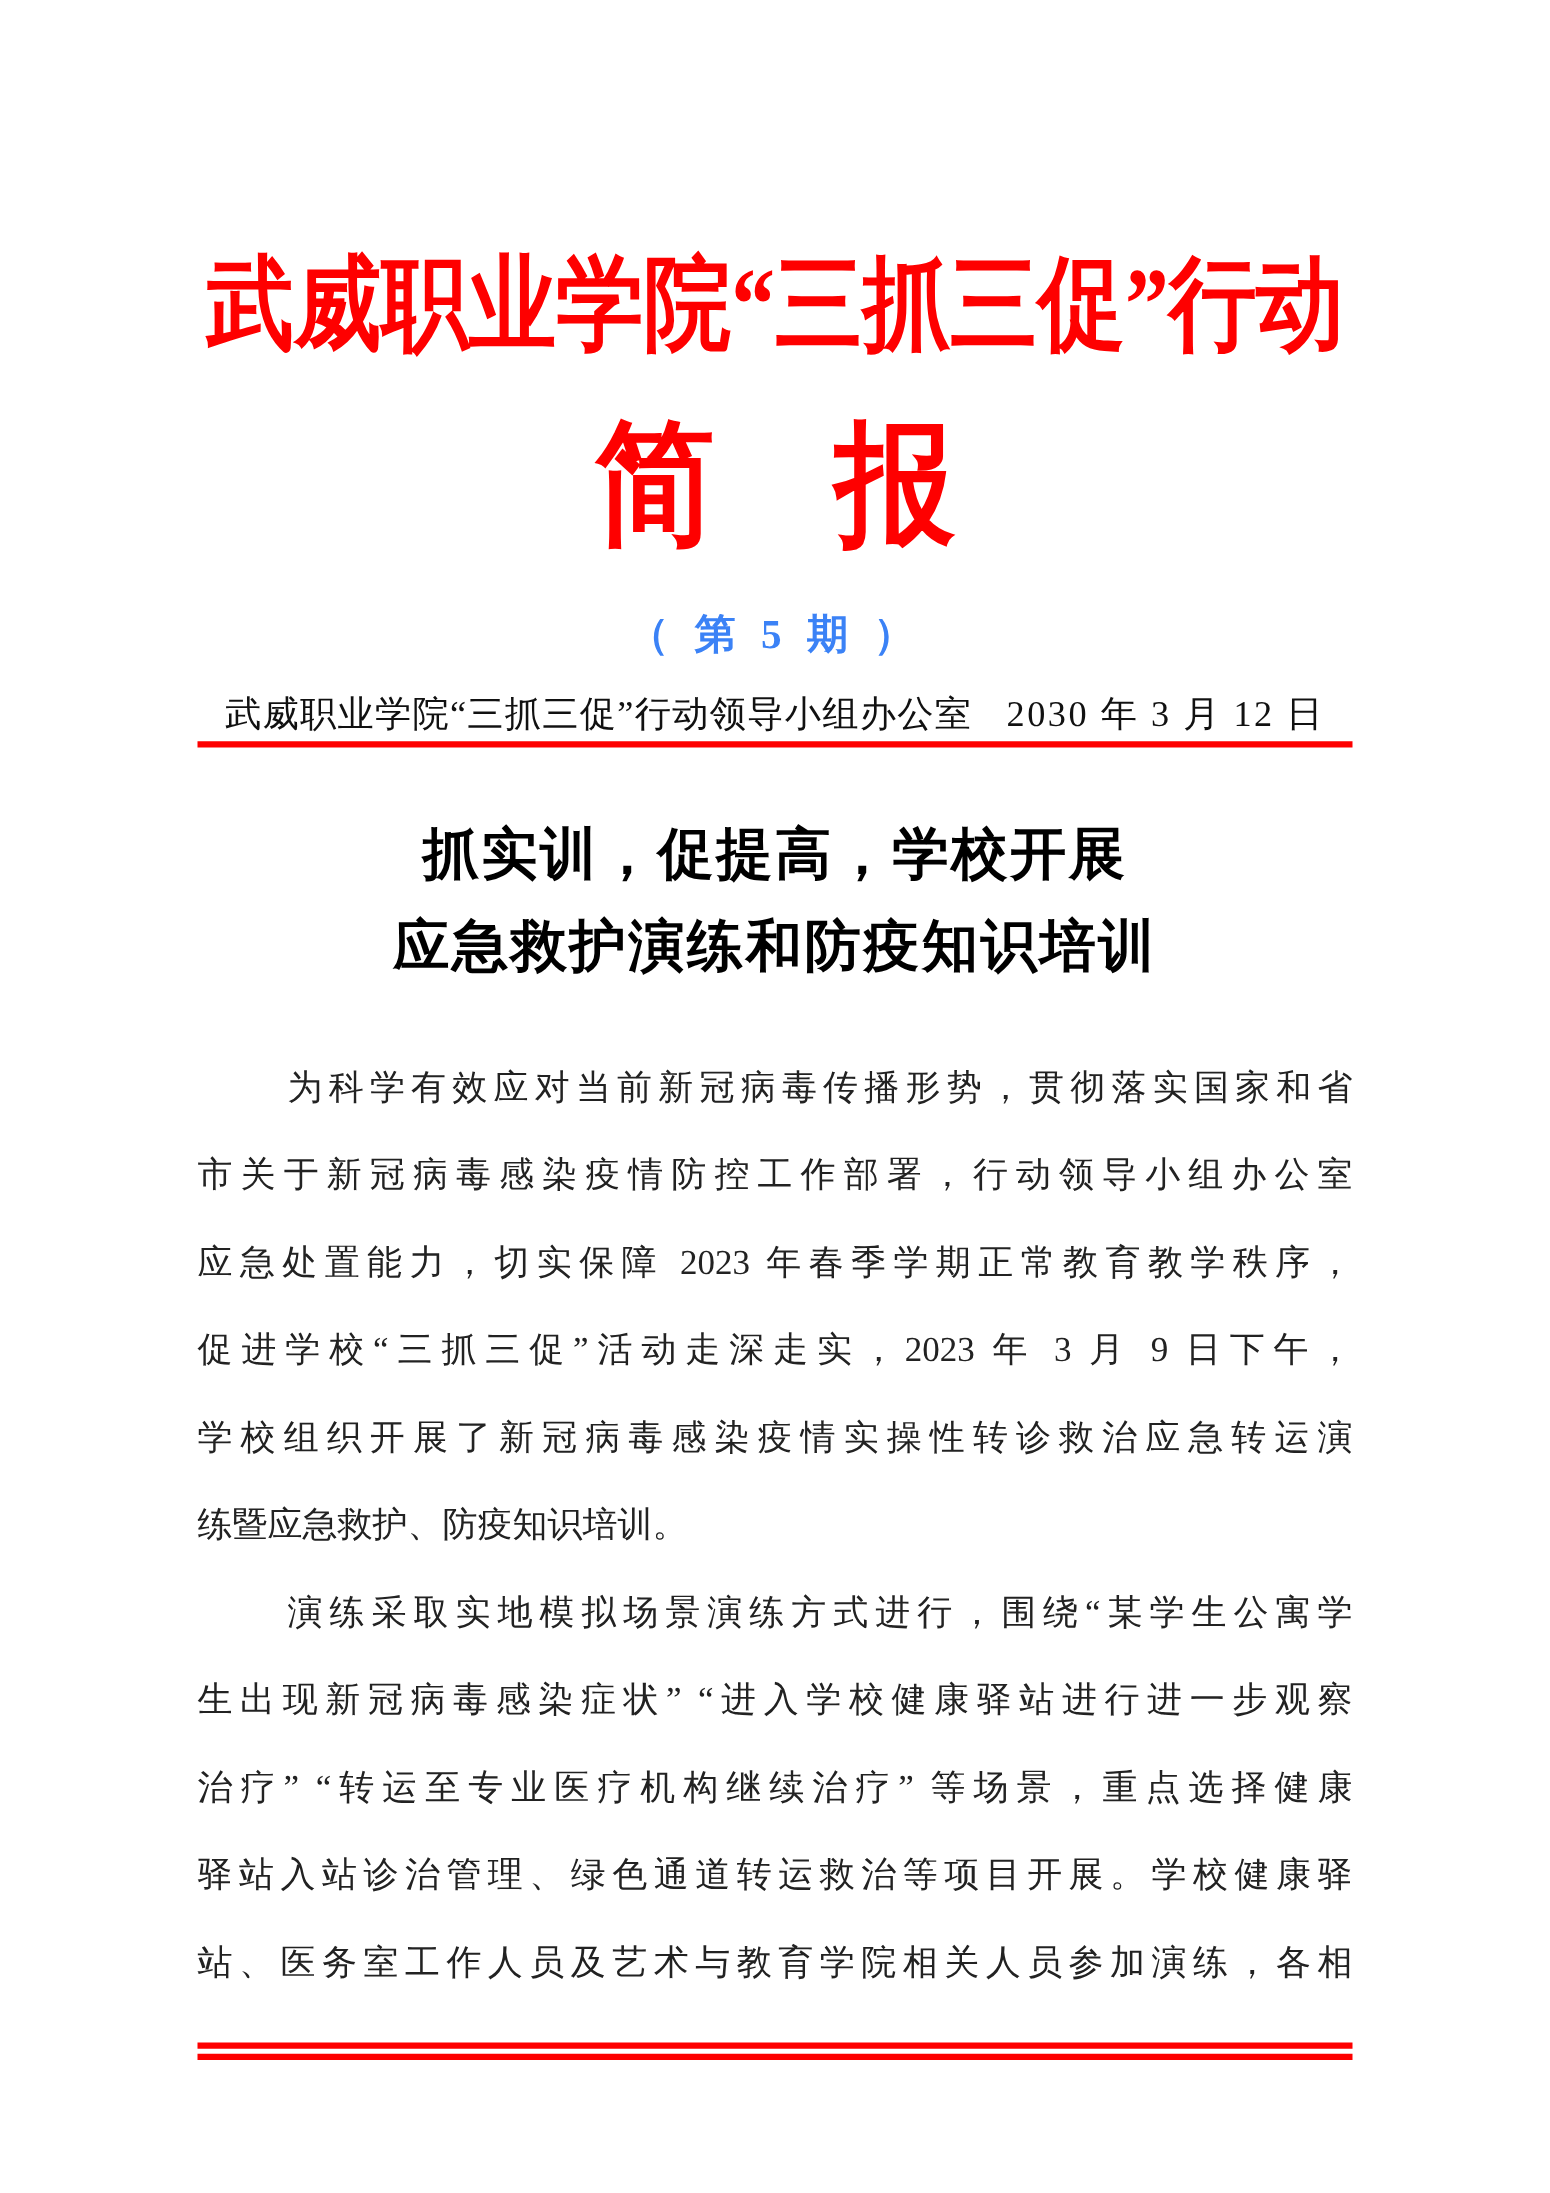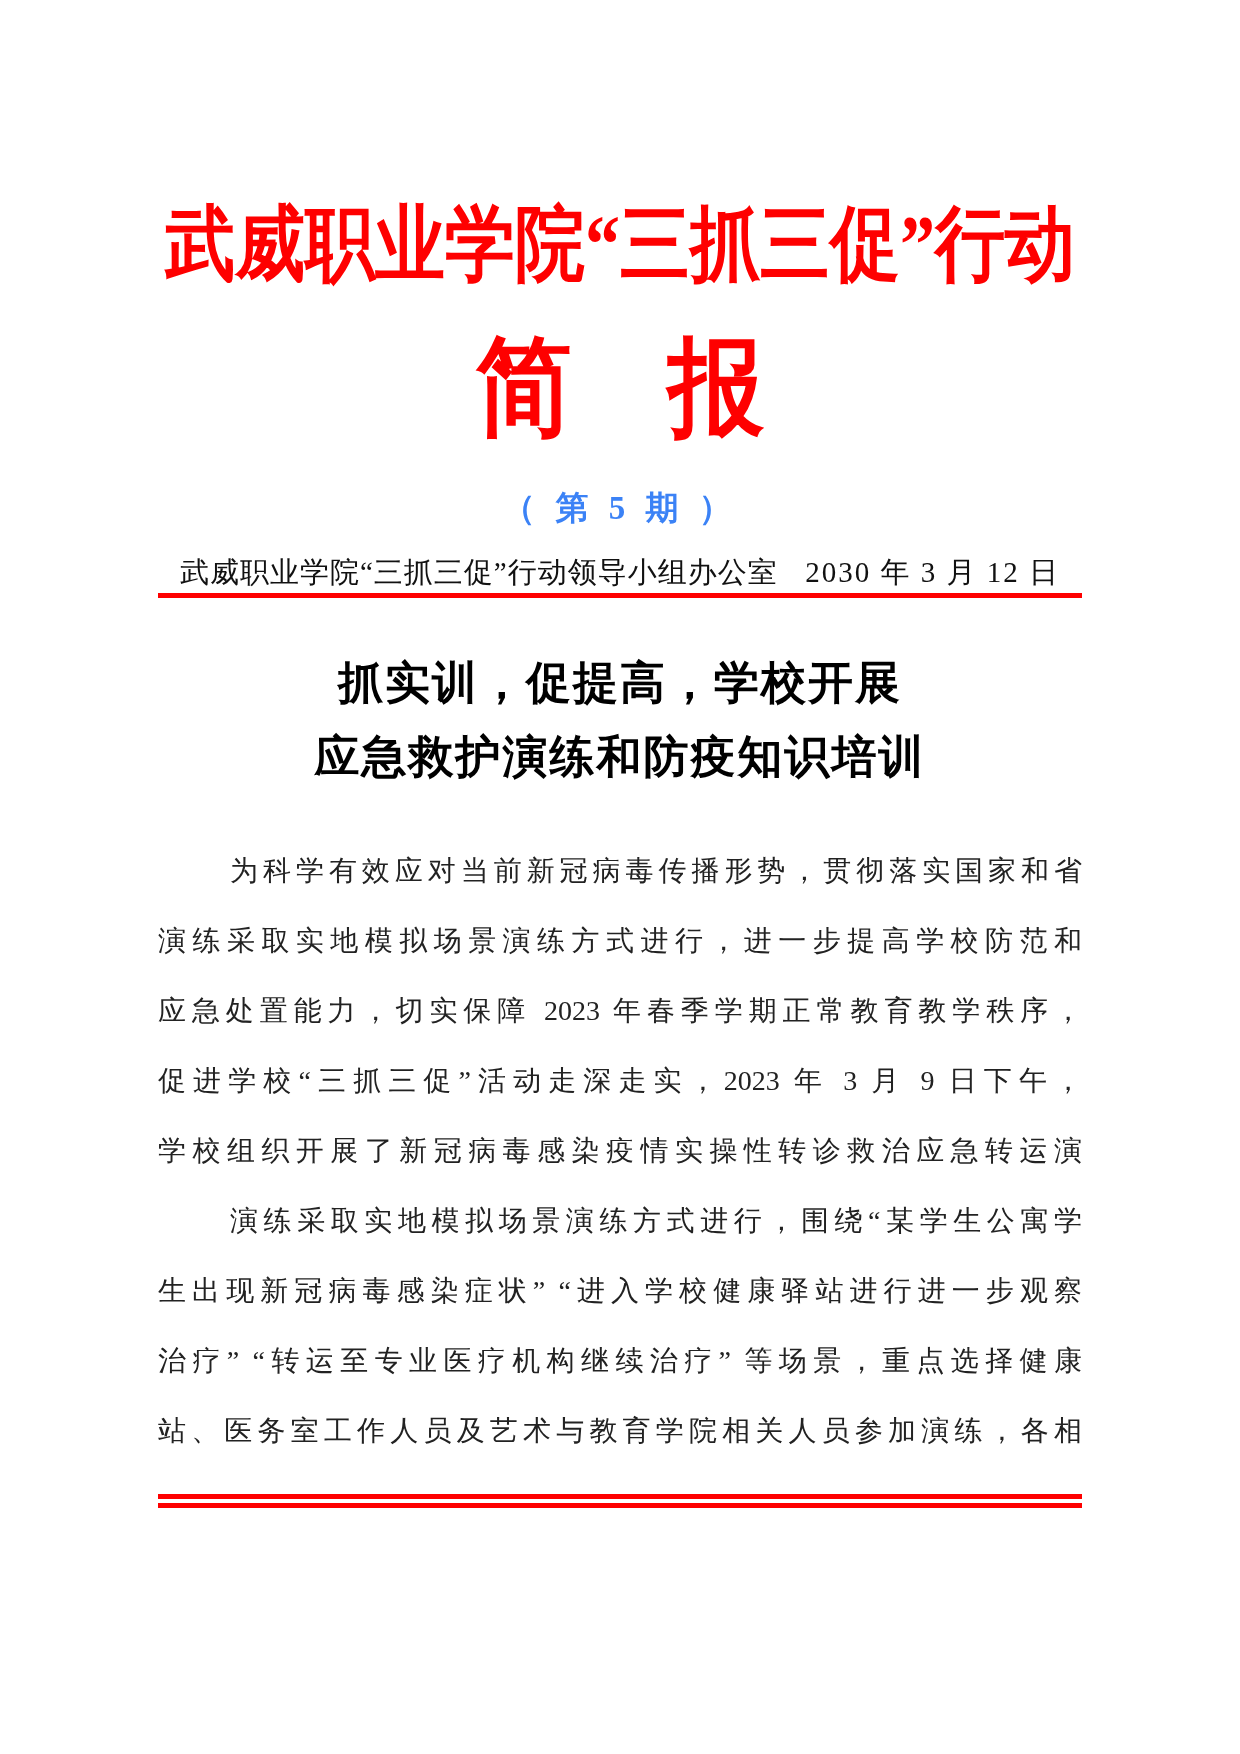--- a/index.html
+++ b/index.html
@@ -128,27 +128,29 @@
 
     <div class="header-rule"></div>
 
     <div class="article-title">
       <div>抓实训，促提高，学校开展</div>
       <div>应急救护演练和防疫知识培训</div>
     </div>
 
     <div class="body-text">
       <div class="body-line indent">为科学有效应对当前新冠病毒传播形势，贯彻落实国家和省</div>
-      <div class="body-line">演练采取实地模拟场景演练方式进行，进一步提高学校防范和</div>
+      <div class="body-line">市关于新冠病毒感染疫情防控工作部署，行动领导小组办公室</div>
       <div class="body-line">应急处置能力，切实保障 2023 年春季学期正常教育教学秩序，</div>
       <div class="body-line">促进学校“三抓三促”活动走深走实，2023 年 3 月 9 日下午，</div>
       <div class="body-line">学校组织开展了新冠病毒感染疫情实操性转诊救治应急转运演</div>
+      <div class="body-line plain">练暨应急救护、防疫知识培训。</div>
       <div class="body-line indent">演练采取实地模拟场景演练方式进行，围绕“某学生公寓学</div>
       <div class="body-line">生出现新冠病毒感染症状” “进入学校健康驿站进行进一步观察</div>
       <div class="body-line">治疗” “转运至专业医疗机构继续治疗” 等场景，重点选择健康</div>
+      <div class="body-line">驿站入站诊治管理、绿色通道转运救治等项目开展。学校健康驿</div>
       <div class="body-line">站、医务室工作人员及艺术与教育学院相关人员参加演练，各相</div>
     </div>
 
     <div class="bottom-rule">
       <div class="rule-bar"></div>
       <div class="rule-gap"></div>
       <div class="rule-bar"></div>
     </div>
 
   </div>

